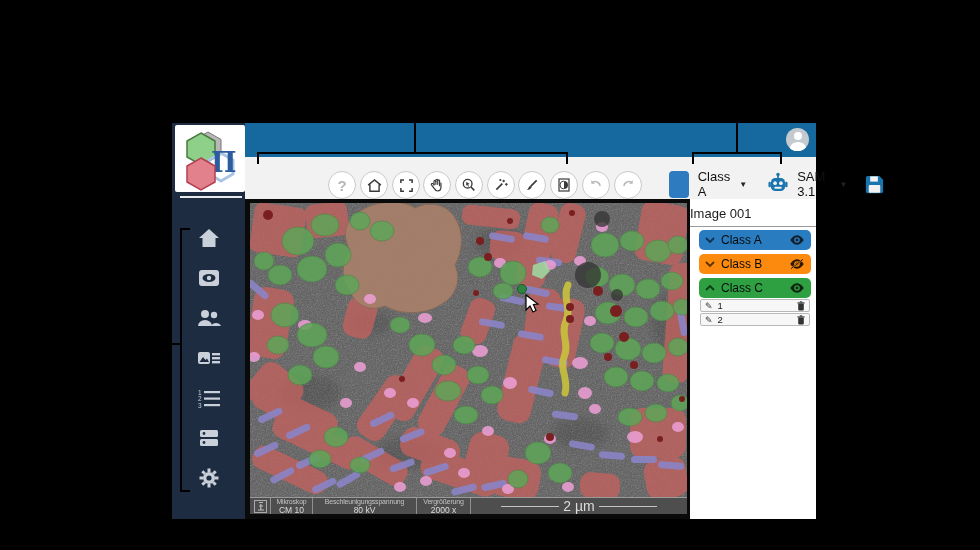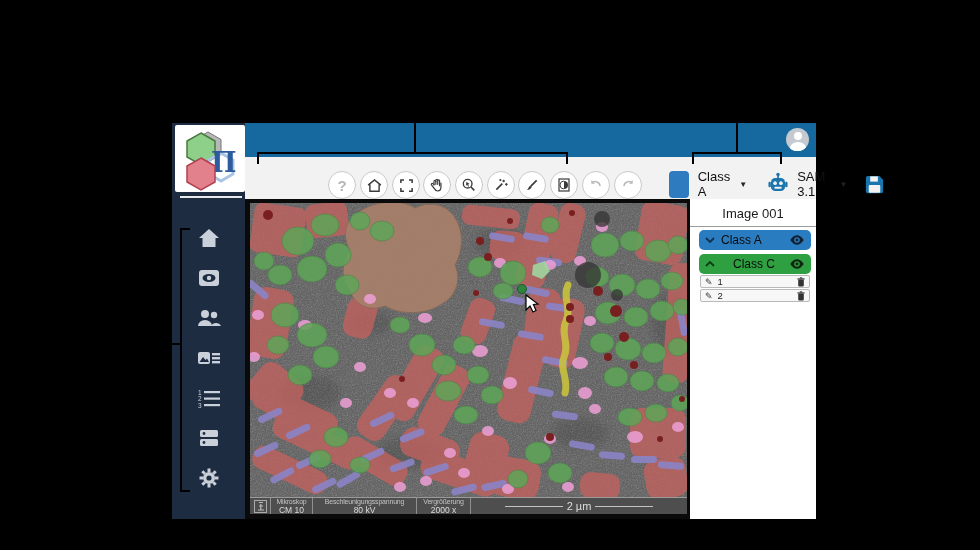--- a/index.html
+++ b/index.html
@@ -36,29 +36,29 @@
   .em-image{position:absolute;left:5px;top:4px;width:437px;height:311px;background:#a0a0a0;overflow:hidden;}
   .meta-bar{position:absolute;left:0;bottom:0;width:437px;height:17px;background:#4e4e4e;border-top:1px solid #9a9a9a;
             display:flex;box-sizing:border-box;color:#cfcfcf;}
   .meta-cell{border-left:1px solid #8f8f8f;box-sizing:border-box;display:flex;flex-direction:column;align-items:center;justify-content:center;overflow:hidden;}
   .meta-cell:first-child{border-left:none;}
   .meta-label{font-size:7px;line-height:8px;white-space:nowrap;color:#c3c3c3;letter-spacing:-0.2px;}
   .meta-value{font-size:8.5px;line-height:9px;white-space:nowrap;color:#dcdcdc;}
   .meta-icon{width:20px;display:flex;align-items:center;justify-content:center;}
   .scale-cell{flex:1;flex-direction:row;gap:4px;}
   .scale-line{width:58px;height:1px;background:#c3c3c3;}
-  .scale-text{font-size:11px;color:#dcdcdc;}
+  .scale-text{font-size:14px;color:#dcdcdc;}
 
   
   .panel{position:absolute;left:518px;top:76px;width:126px;height:320px;background:#fff;}
-  .panel-title{margin-top:7px;text-align:center;font-size:13px;color:#1c1c1c;}
+  .panel-title{margin-top:7px;text-align:left;font-size:13px;color:#1c1c1c;}
   .panel-hr{margin-top:5px;border-top:1px solid #9a9a9a;height:0;}
   .class-list{position:absolute;left:9px;top:31px;width:112px;}
   .class-row{height:20px;border-radius:5px;margin-bottom:4px;display:flex;align-items:center;padding:0 6px;box-sizing:border-box;cursor:pointer;}
-  .class-a{background:#2a7cc0;} .class-b{background:#fb8a0e;} .class-c{background:#2fa042;margin-bottom:1px;gap:12px;}
+  .class-a{background:#2a7cc0;} .class-b{background:#fb8a0e;} .class-c{background:#2fa042;margin-bottom:1px;}
   .class-name{font-size:12px;color:#0b0b0b;margin-left:6px;flex:1;}
   .ann-row{height:13px;margin:0 1px 1px 1px;background:#f7f7f7;border:1px solid #b9b9b9;border-radius:2px;
            display:flex;align-items:center;padding:0 4px;box-sizing:border-box;cursor:pointer;}
   .ann-pencil{font-size:9px;color:#333;}
   .ann-id{font-size:9.5px;color:#222;margin-left:5px;flex:1;}
 
   
   .mark{position:absolute;background:#000;}
 </style>
 </head>
@@ -508,20 +508,33 @@
         <svg width="10" height="8" viewBox="0 0 10 8">
           <polyline points="1,2 5,6 9,2" fill="none" stroke="#10314d" stroke-width="1.8"></polyline>
           </svg>
         <span class="class-name">Class A</span>
         <svg width="16" height="12" viewBox="0 0 24 16">
           <path d="M12 1 C6 1 2 8 2 8 C2 8 6 15 12 15 C18 15 22 8 22 8 C22 8 18 1 12 1 Z" fill="#10202e"></path>
           <circle cx="12" cy="8" r="4.2" fill="#2a7cc0"></circle>
             <circle cx="12" cy="8" r="2.2" fill="#10202e"></circle>
           </svg>
       </div>
+      <div class="class-row class-b">
+        <svg width="10" height="8" viewBox="0 0 10 8">
+          <polyline points="1,2 5,6 9,2" fill="none" stroke="#5c3203" stroke-width="1.8"></polyline>
+          </svg>
+        <span class="class-name">Class B</span>
+        <svg width="16" height="12" viewBox="0 0 24 16">
+          <path d="M12 1 C6 1 2 8 2 8 C2 8 6 15 12 15 C18 15 22 8 22 8 C22 8 18 1 12 1 Z" fill="#2b1703"></path>
+          <circle cx="12" cy="8" r="4.2" fill="#fb8a0e"></circle>
+            <circle cx="12" cy="8" r="2.2" fill="#2b1703"></circle>
+          <line x1="3" y1="15" x2="21" y2="1" stroke="#fb8a0e" stroke-width="2.6"></line>
+          <line x1="3" y1="15" x2="21" y2="1" stroke="#2b1703" stroke-width="1.4"></line>
+          </svg>
+      </div>
       <div class="class-row class-c">
         <svg width="10" height="8" viewBox="0 0 10 8">
           <polyline points="1,6 5,2 9,6" fill="none" stroke="#0d3d14" stroke-width="1.8"></polyline>
           </svg>
         <span class="class-name">Class C</span>
         <svg width="16" height="12" viewBox="0 0 24 16">
           <path d="M12 1 C6 1 2 8 2 8 C2 8 6 15 12 15 C18 15 22 8 22 8 C22 8 18 1 12 1 Z" fill="#0c2410"></path>
           <circle cx="12" cy="8" r="4.2" fill="#2fa042"></circle>
             <circle cx="12" cy="8" r="2.2" fill="#0c2410"></circle>
           </svg>

